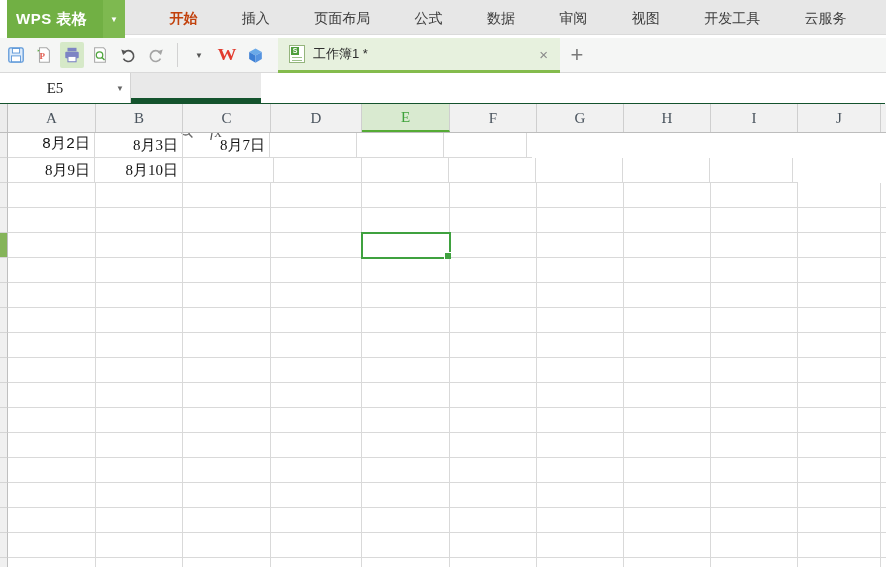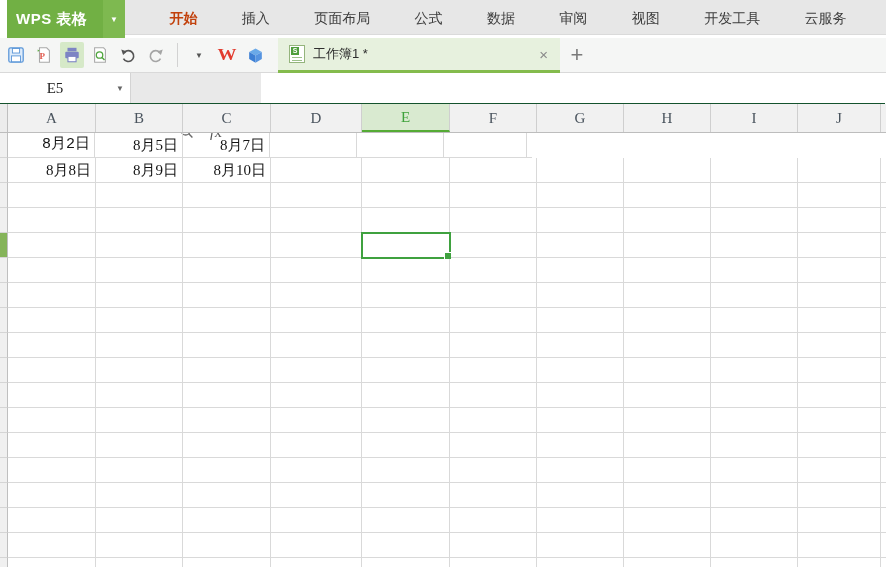--- a/index.html
+++ b/index.html
@@ -26,21 +26,21 @@
 
   .doc-tab{position:absolute;left:278px;top:0;width:282px;height:35px;box-sizing:border-box;background:#e7f1de;border-bottom:3px solid #84bb4d;display:flex;align-items:center;cursor:pointer;}
   .tab-ico{width:16px;height:18px;margin:0 8px 0 11px;position:relative;background:#fff;border:1px solid #94b47c;box-sizing:border-box;}
   .tab-ico .band{position:absolute;left:1px;top:1px;right:5px;height:8px;background:#4f9e3c;color:#fff;font-size:7px;font-weight:bold;line-height:8px;text-align:center;}
   .tab-ico .ln{position:absolute;left:2px;right:2px;height:1px;background:#9cc08a;}
   .tab-title{font-size:13px;color:#2e2e2e;}
   .tab-close{margin-left:auto;margin-right:12px;color:#8a8a8a;font-size:15px;cursor:pointer;}
   .new-tab{position:absolute;left:560px;top:0;width:34px;height:34px;display:flex;align-items:center;justify-content:center;font-size:22px;color:#7a7a7a;cursor:pointer;}
 
   
-  .frow{position:absolute;left:0;top:73px;width:885px;height:31px;background:#e9e9e9;border-bottom:1px solid #14532d;box-sizing:border-box;}
+  .frow{position:absolute;left:0;top:73px;width:885px;height:31px;background:#e9e9e9;border-bottom:6px solid #14532d;box-sizing:border-box;}
   .namebox{position:absolute;left:0;top:0;width:131px;height:30px;background:#fff;border-right:1px solid #d4d4d4;box-sizing:border-box;display:flex;align-items:center;cursor:text;}
   .namebox .nb-text{flex:1;text-align:center;font-family:"Liberation Serif",serif;font-size:15px;color:#222;}
   .namebox .nb-caret{width:20px;font-size:8px;color:#666;text-align:center;cursor:pointer;}
   .f-icons{position:absolute;left:178px;top:0;height:30px;display:flex;align-items:center;margin-top:44px;}
   .fx{font-family:"Liberation Serif",serif;font-size:15px;color:#555;margin-left:14px;cursor:pointer;}
   .fx i{font-style:italic;}
   .finput{position:absolute;left:261px;top:0;width:625px;height:30px;background:#fff;box-sizing:border-box;font-size:13px;line-height:30px;padding-left:5px;color:#222;cursor:text;}
 
   
   .chead{position:absolute;left:0;top:104px;width:886px;height:29px;display:flex;background:#f1f1f1;border-bottom:1px solid #bdbdbd;box-sizing:border-box;}
@@ -182,30 +182,29 @@
     <div class="ch" style="width: 87px;">H</div>
     <div class="ch" style="width: 87px;">I</div>
     <div class="ch" style="width: 83px;">J</div>
     <div class="ch kpad" style="width: 5px;"></div>
   </div>
 
   <div class="gbody">
       <div class="grow">
         <div class="rhdr"></div>
         <div class="cell" style="width: 87px; font-family: Liberation Mono, monospace;">8月2日</div>
-        <div class="cell" style="width: 88px;">8月5日</div>
+        <div class="cell" style="width: 88px;">8月3日</div>
         <div class="cell" style="width: 87px;">8月7日</div>
         <div class="cell" style="width: 87px;"></div>
         <div class="cell" style="width: 87px;"></div>
         <div class="cell" style="width: 83px;"></div>
         <div class="kcell" style="width: 5px;"></div>
       </div>
       <div class="grow">
         <div class="rhdr"></div>
-        <div class="cell" style="width: 88px;">8月8日</div>
         <div class="cell" style="width: 87px;">8月9日</div>
         <div class="cell" style="width: 88px;">8月10日</div>
         <div class="cell" style="width: 91px;"></div>
         <div class="cell" style="width: 88px;"></div>
         <div class="cell" style="width: 87px;"></div>
         <div class="cell" style="width: 87px;"></div>
         <div class="cell" style="width: 87px;"></div>
         <div class="cell" style="width: 87px;"></div>
         <div class="cell" style="width: 83px;"></div>
         <div class="kcell" style="width: 5px;"></div>

